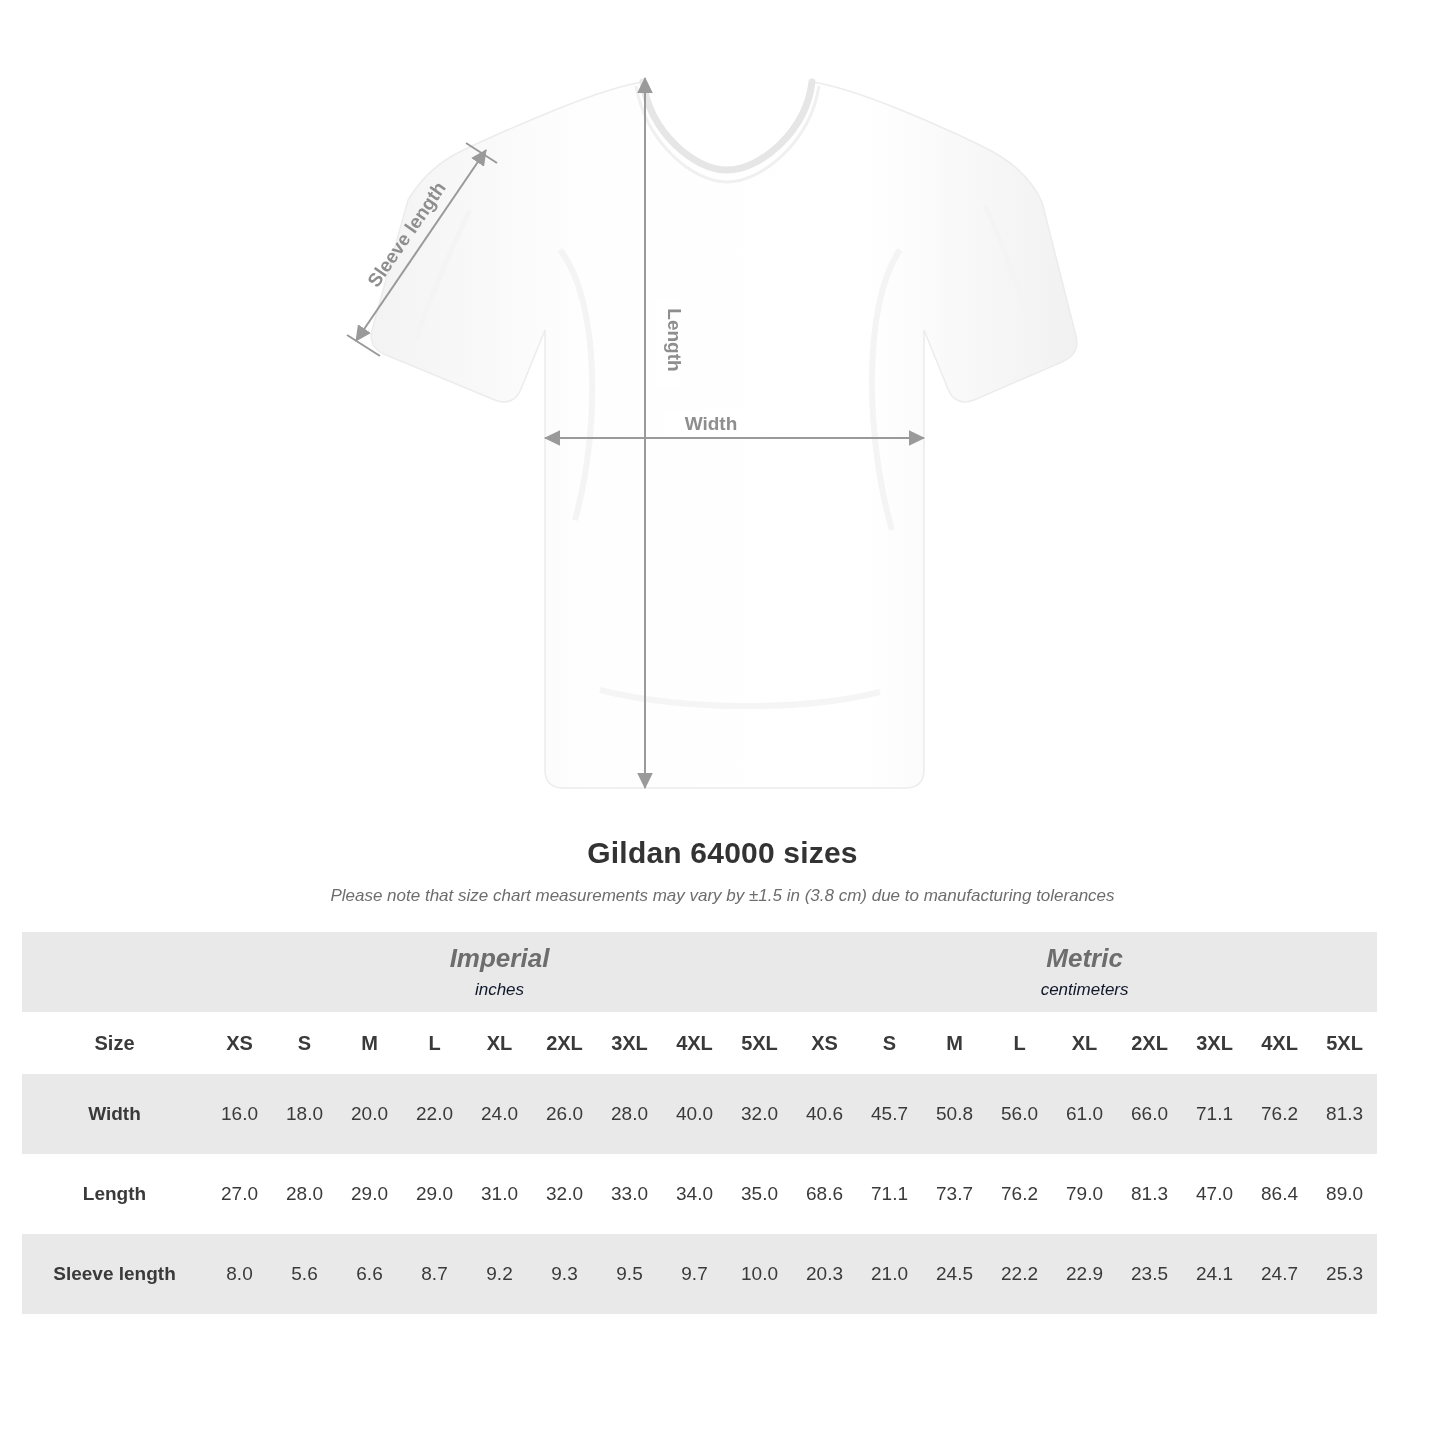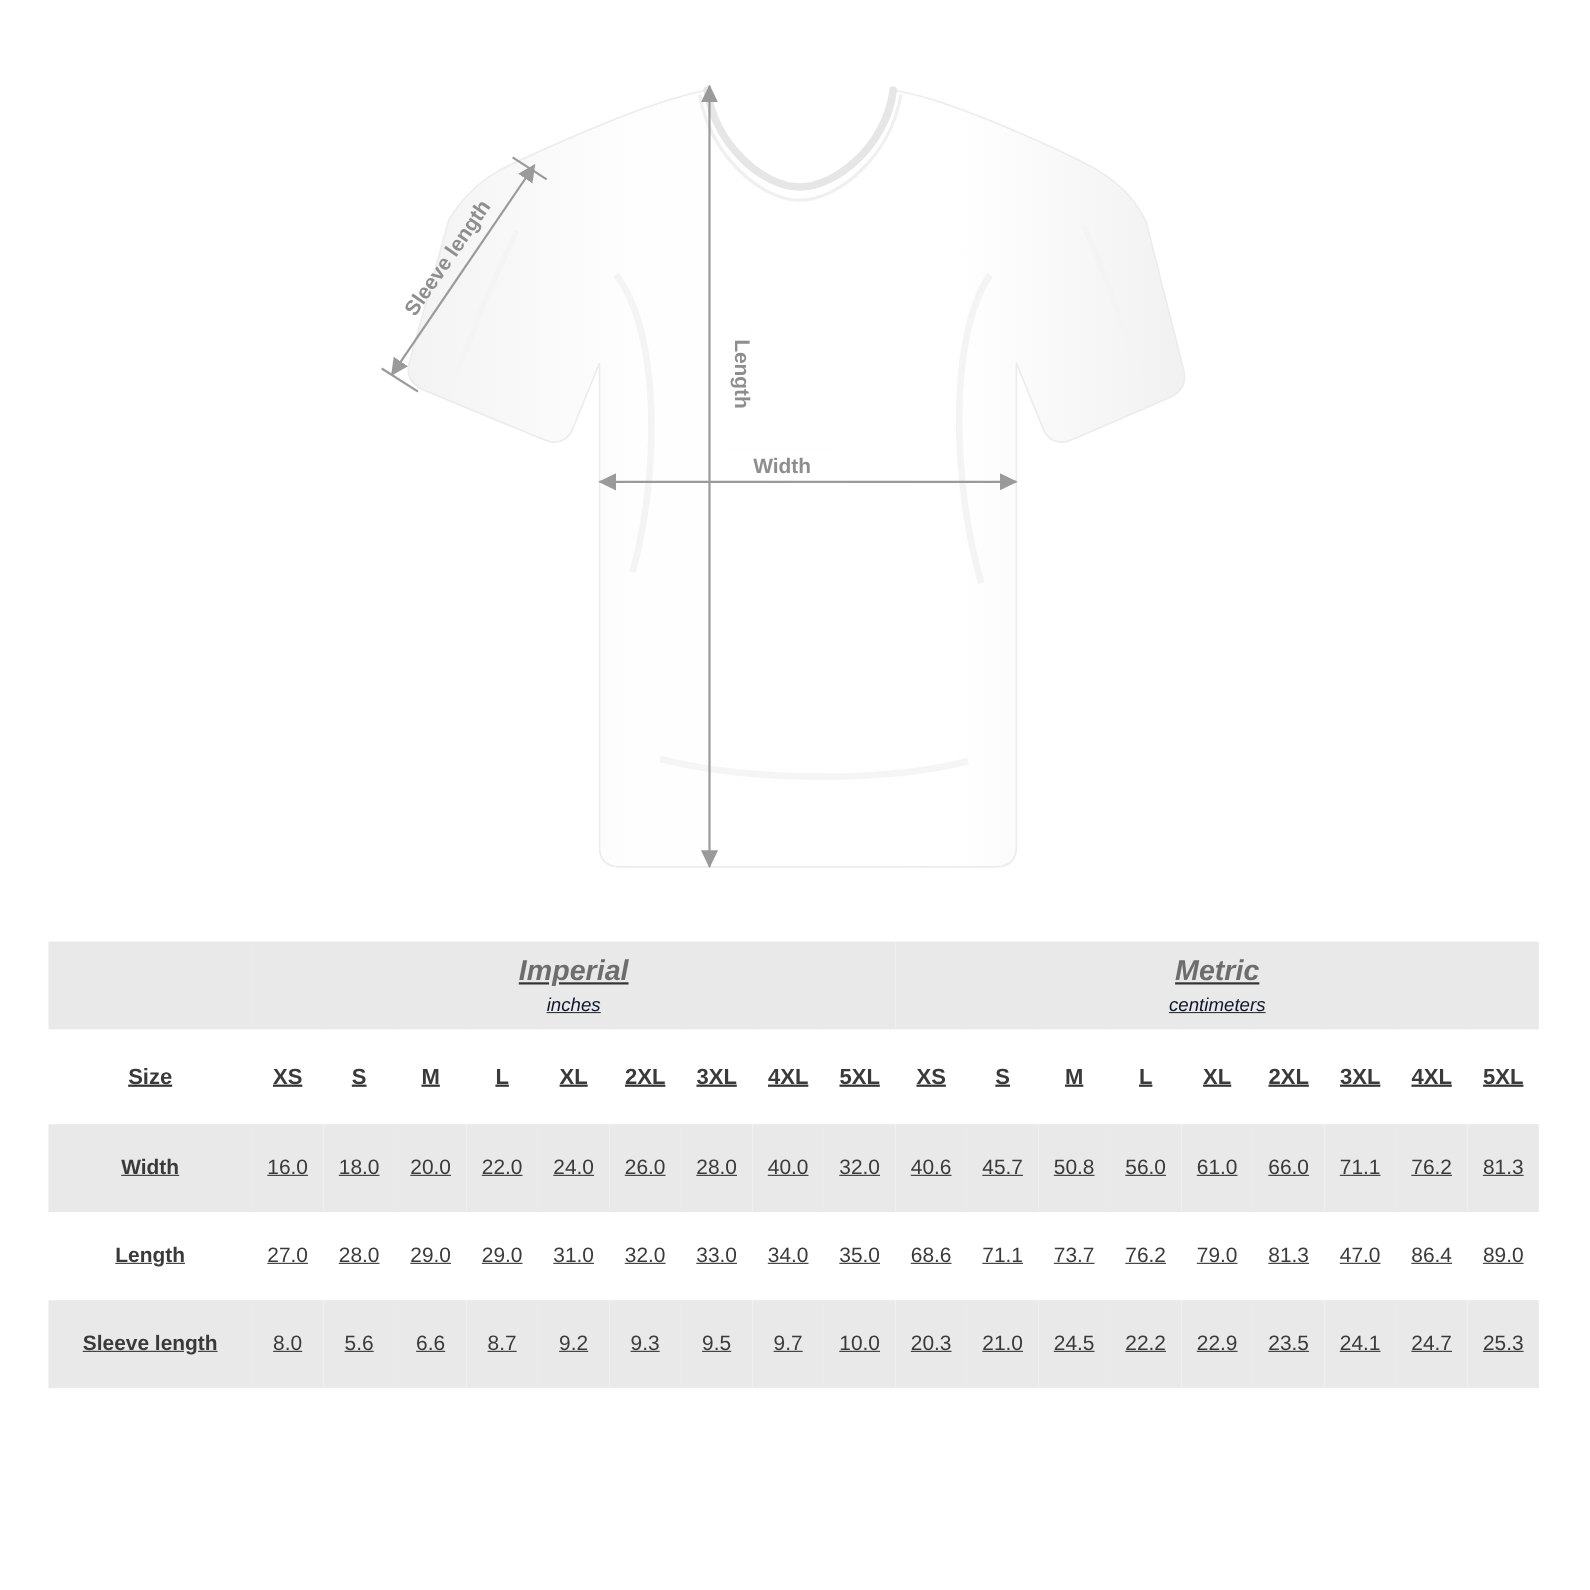--- a/index.html
+++ b/index.html
@@ -44,24 +44,23 @@
   .chart-note {
     font-size: 17px;
     font-style: italic;
     color: #6d6d6d;
     margin-top: 16px;
   }
 
   
   .table-wrap {
     margin-top: 26px;
-    padding: 0 44px;
+    padding: 0 22px;
     box-sizing: border-box;
     width: 1445px;
-    text-decoration: underline;
   }
   table.size-table {
     border-collapse: collapse;
     width: 1355px;
     table-layout: fixed;
   }
   table.size-table td, table.size-table th {
     text-align: center;
     vertical-align: middle;
     font-size: 19px;
@@ -85,21 +84,21 @@
     font-size: 17px;
     font-style: italic;
     color: #0f172a;
     margin-top: 6px;
   }
   tr.row-head td {
     background: #ffffff;
     font-size: 20px;
     font-weight: bold;
     color: #3a3a3a;
-    height: 86px;
+    height: 62px;
   }
   tr.row-head td.rowlabel {
     font-size: 20px;
     font-weight: bold;
   }
   tr.row-shade td {
     background: #e9e9e9;
   }
   tr.row-plain td {
     background: #ffffff;
@@ -193,20 +192,24 @@
 
       <text x="711" y="430" text-anchor="middle" font-family="Liberation Sans, sans-serif" font-size="19" font-weight="bold" fill="#8e8e8e">Width</text>
 
       <rect x="663" y="412" width="96" height="24" fill="#ffffff"></rect>
       <text x="711" y="430" text-anchor="middle" font-family="Liberation Sans, sans-serif" font-size="19" font-weight="bold" fill="#8e8e8e">Width</text>
       <rect x="655" y="300" width="26" height="86" fill="#ffffff"></rect>
       <text x="668" y="340" transform="rotate(90 668 340)" text-anchor="middle" font-family="Liberation Sans, sans-serif" font-size="19" font-weight="bold" fill="#8e8e8e">Length</text>
     </svg>
   </div>
 
+  <div class="title-block">
+    <div class="chart-title">Gildan 64000 sizes</div>
+    <div class="chart-note">Please note that size chart measurements may vary by ±1.5 in (3.8 cm) due to manufacturing tolerances</div>
+  </div>
 
   <div class="table-wrap">
     <table class="size-table">
       <colgroup>
         <col style="width:185px">
         <col span="18" style="width:65px">
       </colgroup>
       <tbody>
         <tr>
           <td class="unit-head"></td>

